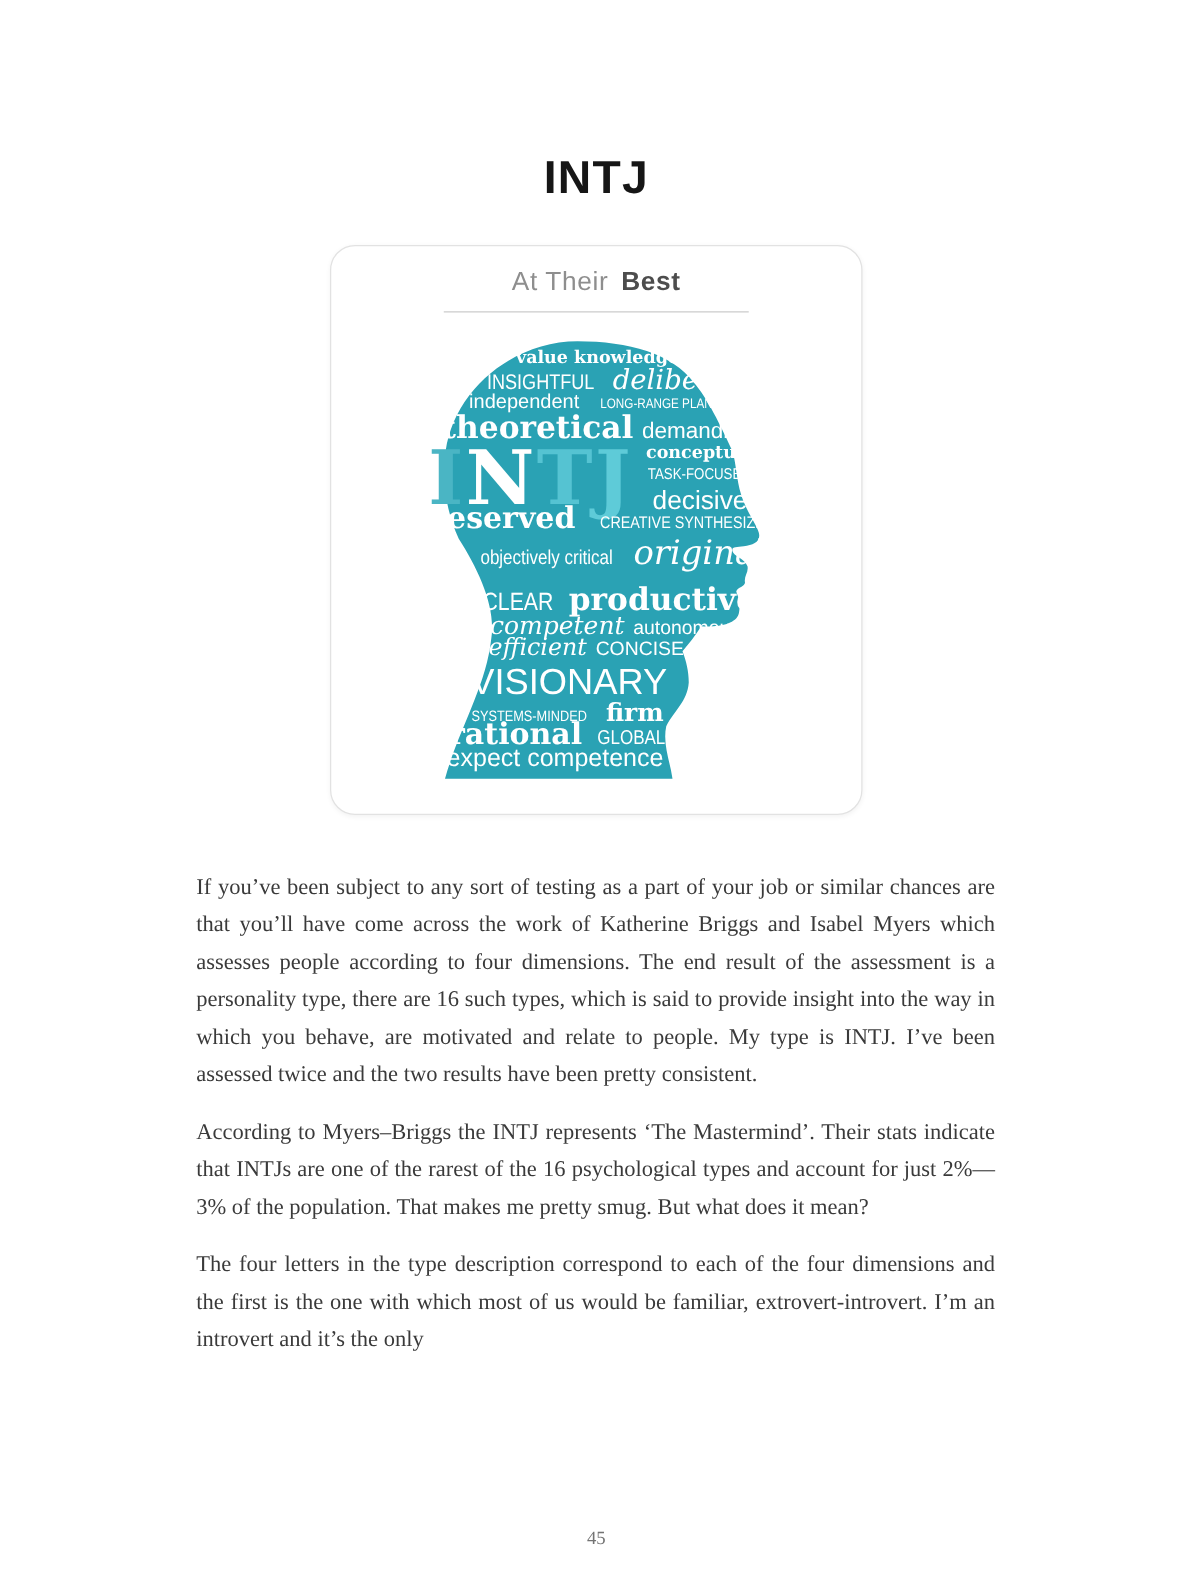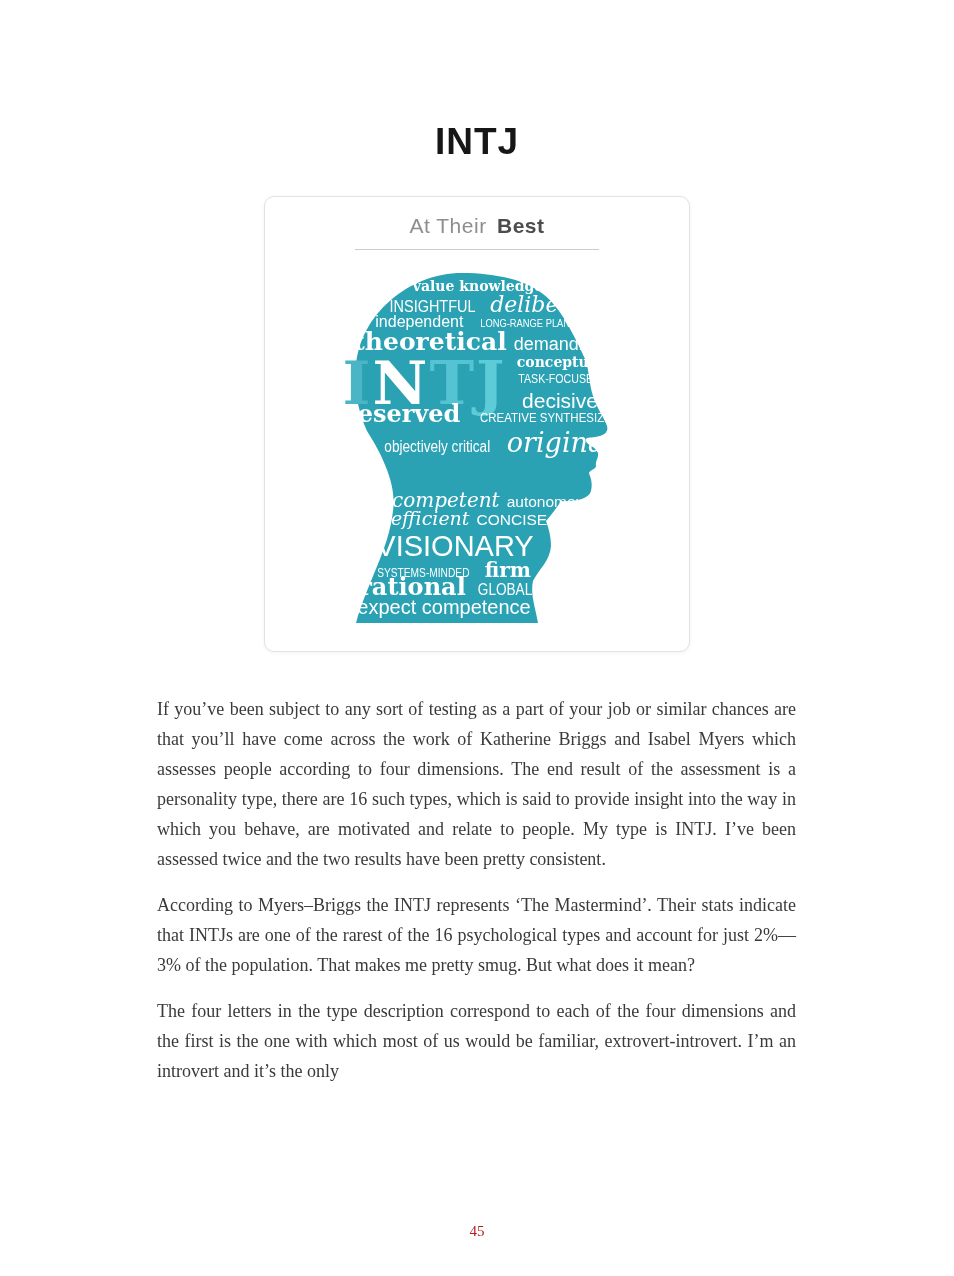--- a/index.html
+++ b/index.html
@@ -13,21 +13,21 @@
   
   .title {
     position:absolute; top:121px; left:0; width:100%;
     text-align:center; font-family:"Liberation Sans", sans-serif;
     font-weight:900; font-size:37px; letter-spacing:1px; color:#161616;
   }
 
   
   .card {
     position:absolute; left:264px; top:196px; width:426px; height:456px;
-    background:#ffffff; border:1px solid #e2e2e2; border-radius:10px;
+    background:#ffffff; border:1px solid #e2e2e2; border-radius:20px;
     box-shadow:0 1px 4px rgba(0,0,0,0.05);
   }
   .card-heading {
     margin-top:17px; text-align:center; font-size:21px; letter-spacing:0.5px;
   }
   .card-heading .hl { color:#8e8e8e; font-weight:400; }
   .card-heading .hb { color:#4d4d4d; font-weight:700; margin-left:4px; }
   .divider {
     width:244px; margin:11px auto 0; border-top:1px solid #cccccc; height:0;
   }
@@ -89,21 +89,21 @@
   .body-text { position:absolute; left:157px; top:694px; width:639px; }
   .body-text p {
     font-family:"Liberation Serif", serif; font-size:18px; line-height:30px;
     text-align:justify; color:#3a3a3a; margin:0 0 16px 0;
   }
   .body-text p:last-child { margin-bottom:0; }
 
   
   .page-footer {
     position:absolute; top:1223px; left:0; width:100%; text-align:center;
-    font-family:"Liberation Serif", serif; font-size:15px; color:#b91c1c;
+    font-family:"Liberation Serif", serif; font-size:15px; color:#737373;
   }
 </style>
 </head>
 <body>
 
 <div class="page">
 
   <h1 class="title">INTJ</h1>
 
   <figure class="card">
@@ -167,20 +167,23 @@
 
         <div class="row r6">
           <span class="a serif">reserved</span><span class="b cond">CREATIVE SYNTHESIZERS</span>
         </div>
 
         <div class="row r7">
           <span class="a cond">objectively critical</span><span class="b script">original</span>
         </div>
 
 
+        <div class="row r9">
+          <span class="a cond">CLEAR</span><span class="b serif">productive</span>
+        </div>
 
         <div class="row r10">
           <span class="a script">competent</span><span class="b light">autonomous</span>
         </div>
 
         <div class="row r11">
           <span class="a script">efficient</span><span class="b light">CONCISE</span>
         </div>
 
         <div class="row r13">

